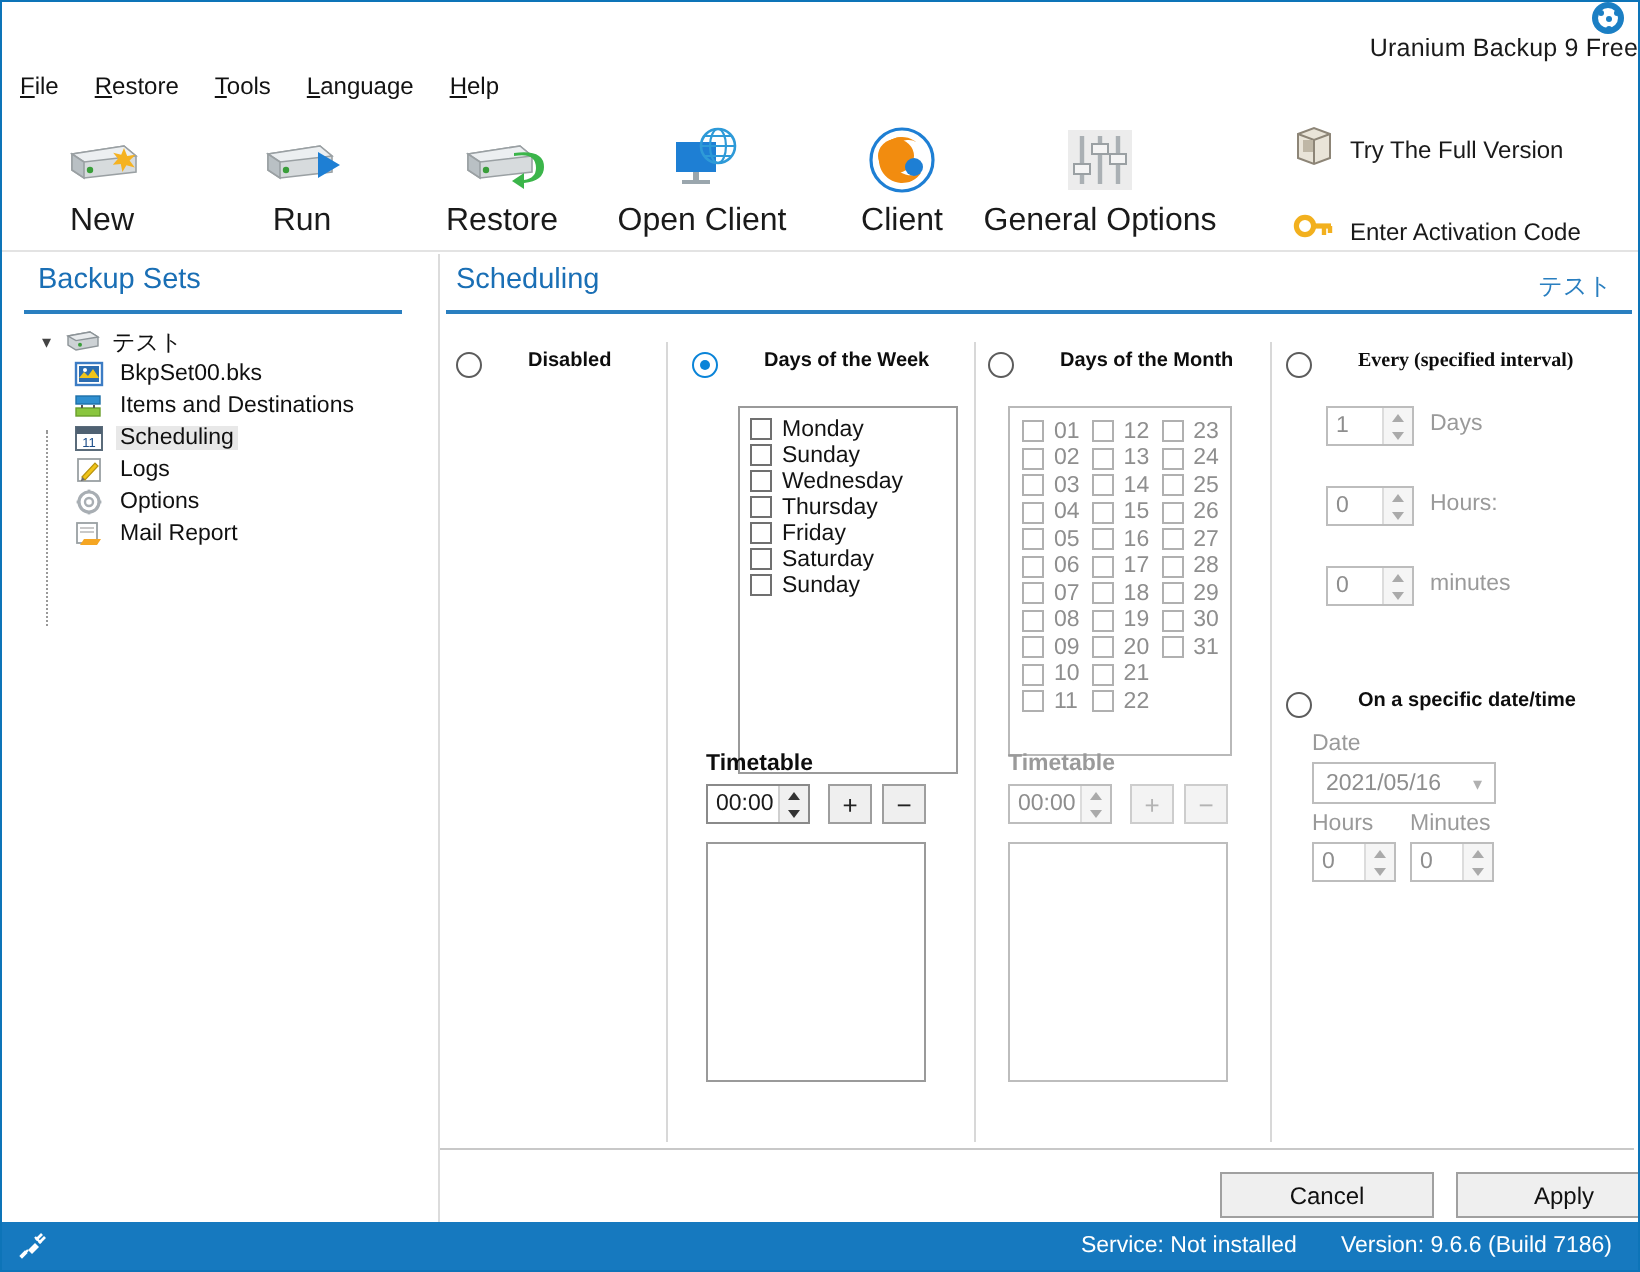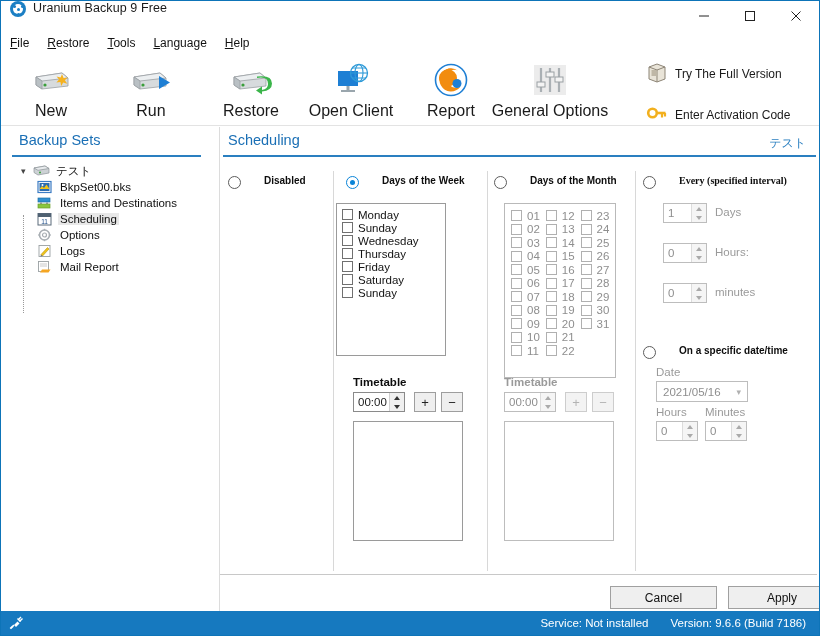--- a/index.html
+++ b/index.html
@@ -15,21 +15,21 @@
     width: 820px; height: 636px;
     border: 1px solid #0d74b8;
     background: #ffffff;
     overflow: hidden;
   }
 
   
   #titlebar {
     position: absolute; left: 0; top: 0; width: 818px; height: 31px;
     background: #ffffff;
-    display: flex; align-items: flex-start;
+    display: flex; align-items: flex-end; flex-direction: column;
   }
   #title-icon {
     width: 16px; height: 16px; margin-left: 9px; margin-right: 7px;
     border-radius: 50%;
     background: #1b7fc4;
     position: relative; flex: 0 0 auto;
   }
   #title-icon::before {
     content: ""; position: absolute; left: 3px; top: 3px; width: 10px; height: 10px;
     border-radius: 50%; background: #ffffff;
@@ -312,21 +312,21 @@
       <div class="ticon">
         <svg width="36" height="36" viewBox="0 0 36 36">
           <circle cx="18" cy="18" r="15.5" fill="#fff" stroke="#1e7fd4" stroke-width="1.6"></circle>
           <path d="M18 6.5 a11.5 11.5 0 1 0 9.5 18 a7 7 0 0 1 -9.5 -18 Z" fill="#f28c0f"></path>
           <circle cx="18" cy="6.5" r="0" fill="none"></circle>
           <path d="M6.5 18 a11.5 11.5 0 0 1 18.8 -8.9 a7.5 7.5 0 0 0 -10.3 10.4 A11.5 11.5 0 0 1 6.5 18 Z" fill="#f28c0f"></path>
           <ellipse cx="15" cy="16" rx="9" ry="8.5" fill="#f28c0f"></ellipse>
           <circle cx="24" cy="21.5" r="4.5" fill="#1e7fd4"></circle>
         </svg>
       </div>
-      <div class="tlabel">Report</div>
+      <div class="tlabel">Client</div>
     </div>
 
     <div class="tool" style="left:499px;">
       <div class="ticon">
         <svg width="40" height="36" viewBox="0 0 40 36">
           <rect x="4" y="3" width="32" height="30" fill="#ececec"></rect>
           <line x1="11" y1="6" x2="11" y2="30" stroke="#aab0b4" stroke-width="2.2"></line>
           <line x1="20" y1="6" x2="20" y2="30" stroke="#aab0b4" stroke-width="2.2"></line>
           <line x1="29" y1="6" x2="29" y2="30" stroke="#aab0b4" stroke-width="2.2"></line>
           <rect x="7" y="20" width="8" height="5" fill="#f4f4f4" stroke="#9aa0a3" stroke-width="1"></rect>
@@ -412,40 +412,40 @@
             <rect x="1" y="1.5" width="13" height="3.5" fill="#4f6172"></rect>
             <text x="7.5" y="11.5" font-size="6.5" font-family="Liberation Sans, sans-serif" fill="#1d4e89" text-anchor="middle">11</text>
           </svg>
         </span>
         <span class="tlabel2">Scheduling</span>
       </div>
 
       <div class="tnode child">
         <span class="tico">
           <svg width="15" height="14" viewBox="0 0 15 14">
+            <rect x="2" y="1.5" width="11" height="11" fill="#ffffff" stroke="#9aa0a3" stroke-width="0.9"></rect>
+            <path d="M4 10.5 L10.5 3.5 L12 5 L5.5 12 Z" fill="#f0c419" stroke="#b8930f" stroke-width="0.6"></path>
+            <path d="M4 10.5 L3.4 12.6 L5.5 12 Z" fill="#6d6d6d"></path>
+          </svg>
+        </span>
+        <span class="tlabel2">Logs</span>
+      </div>
+
+      <div class="tnode child">
+        <span class="tico">
+          <svg width="15" height="14" viewBox="0 0 15 14">
             <circle cx="7.5" cy="7" r="5" fill="none" stroke="#a8aeb3" stroke-width="1.6"></circle>
             <circle cx="7.5" cy="7" r="2" fill="none" stroke="#a8aeb3" stroke-width="1.2"></circle>
             <line x1="7.5" y1="0.8" x2="7.5" y2="2.4" stroke="#a8aeb3" stroke-width="1.4"></line>
             <line x1="7.5" y1="11.6" x2="7.5" y2="13.2" stroke="#a8aeb3" stroke-width="1.4"></line>
             <line x1="1.3" y1="7" x2="2.9" y2="7" stroke="#a8aeb3" stroke-width="1.4"></line>
             <line x1="12.1" y1="7" x2="13.7" y2="7" stroke="#a8aeb3" stroke-width="1.4"></line>
           </svg>
         </span>
         <span class="tlabel2">Options</span>
-      </div>
-
-      <div class="tnode child">
-        <span class="tico">
-          <svg width="15" height="14" viewBox="0 0 15 14">
-            <rect x="2" y="1.5" width="11" height="11" fill="#ffffff" stroke="#9aa0a3" stroke-width="0.9"></rect>
-            <path d="M4 10.5 L10.5 3.5 L12 5 L5.5 12 Z" fill="#f0c419" stroke="#b8930f" stroke-width="0.6"></path>
-            <path d="M4 10.5 L3.4 12.6 L5.5 12 Z" fill="#6d6d6d"></path>
-          </svg>
-        </span>
-        <span class="tlabel2">Logs</span>
       </div>
 
       <div class="tnode child">
         <span class="tico">
           <svg width="15" height="14" viewBox="0 0 15 14">
             <rect x="1.5" y="1.5" width="10" height="10" fill="#ffffff" stroke="#9aa0a3" stroke-width="0.9"></rect>
             <line x1="3" y1="4" x2="10" y2="4" stroke="#bbb" stroke-width="0.8"></line>
             <line x1="3" y1="6" x2="10" y2="6" stroke="#bbb" stroke-width="0.8"></line>
             <path d="M5 9.5 L13.5 9.5 L11.5 12.5 L3 12.5 Z" fill="#f5a623"></path>
           </svg>
@@ -469,21 +469,21 @@
     <label class="rlabel" style="left:8px; top:48px;">
       <span class="radio"></span>
       <span class="rtext">Disabled</span>
     </label>
 
     <label class="rlabel" style="left:126px; top:48px;">
       <span class="radio on"></span>
       <span class="rtext">Days of the Week</span>
     </label>
 
-    <div class="listbox" style="left:116px; top:76px; width:110px; height:153px; padding:4px 0 0 5px;">
+    <div class="listbox" style="left:149px; top:76px; width:110px; height:184px; padding:4px 0 0 5px;">
       <div class="cbrow">
         <span class="cbox"></span>
         <span class="cbtext">Monday</span>
       </div>
       <div class="cbrow">
         <span class="cbox"></span>
         <span class="cbtext">Sunday</span>
       </div>
       <div class="cbrow">
         <span class="cbox"></span>

